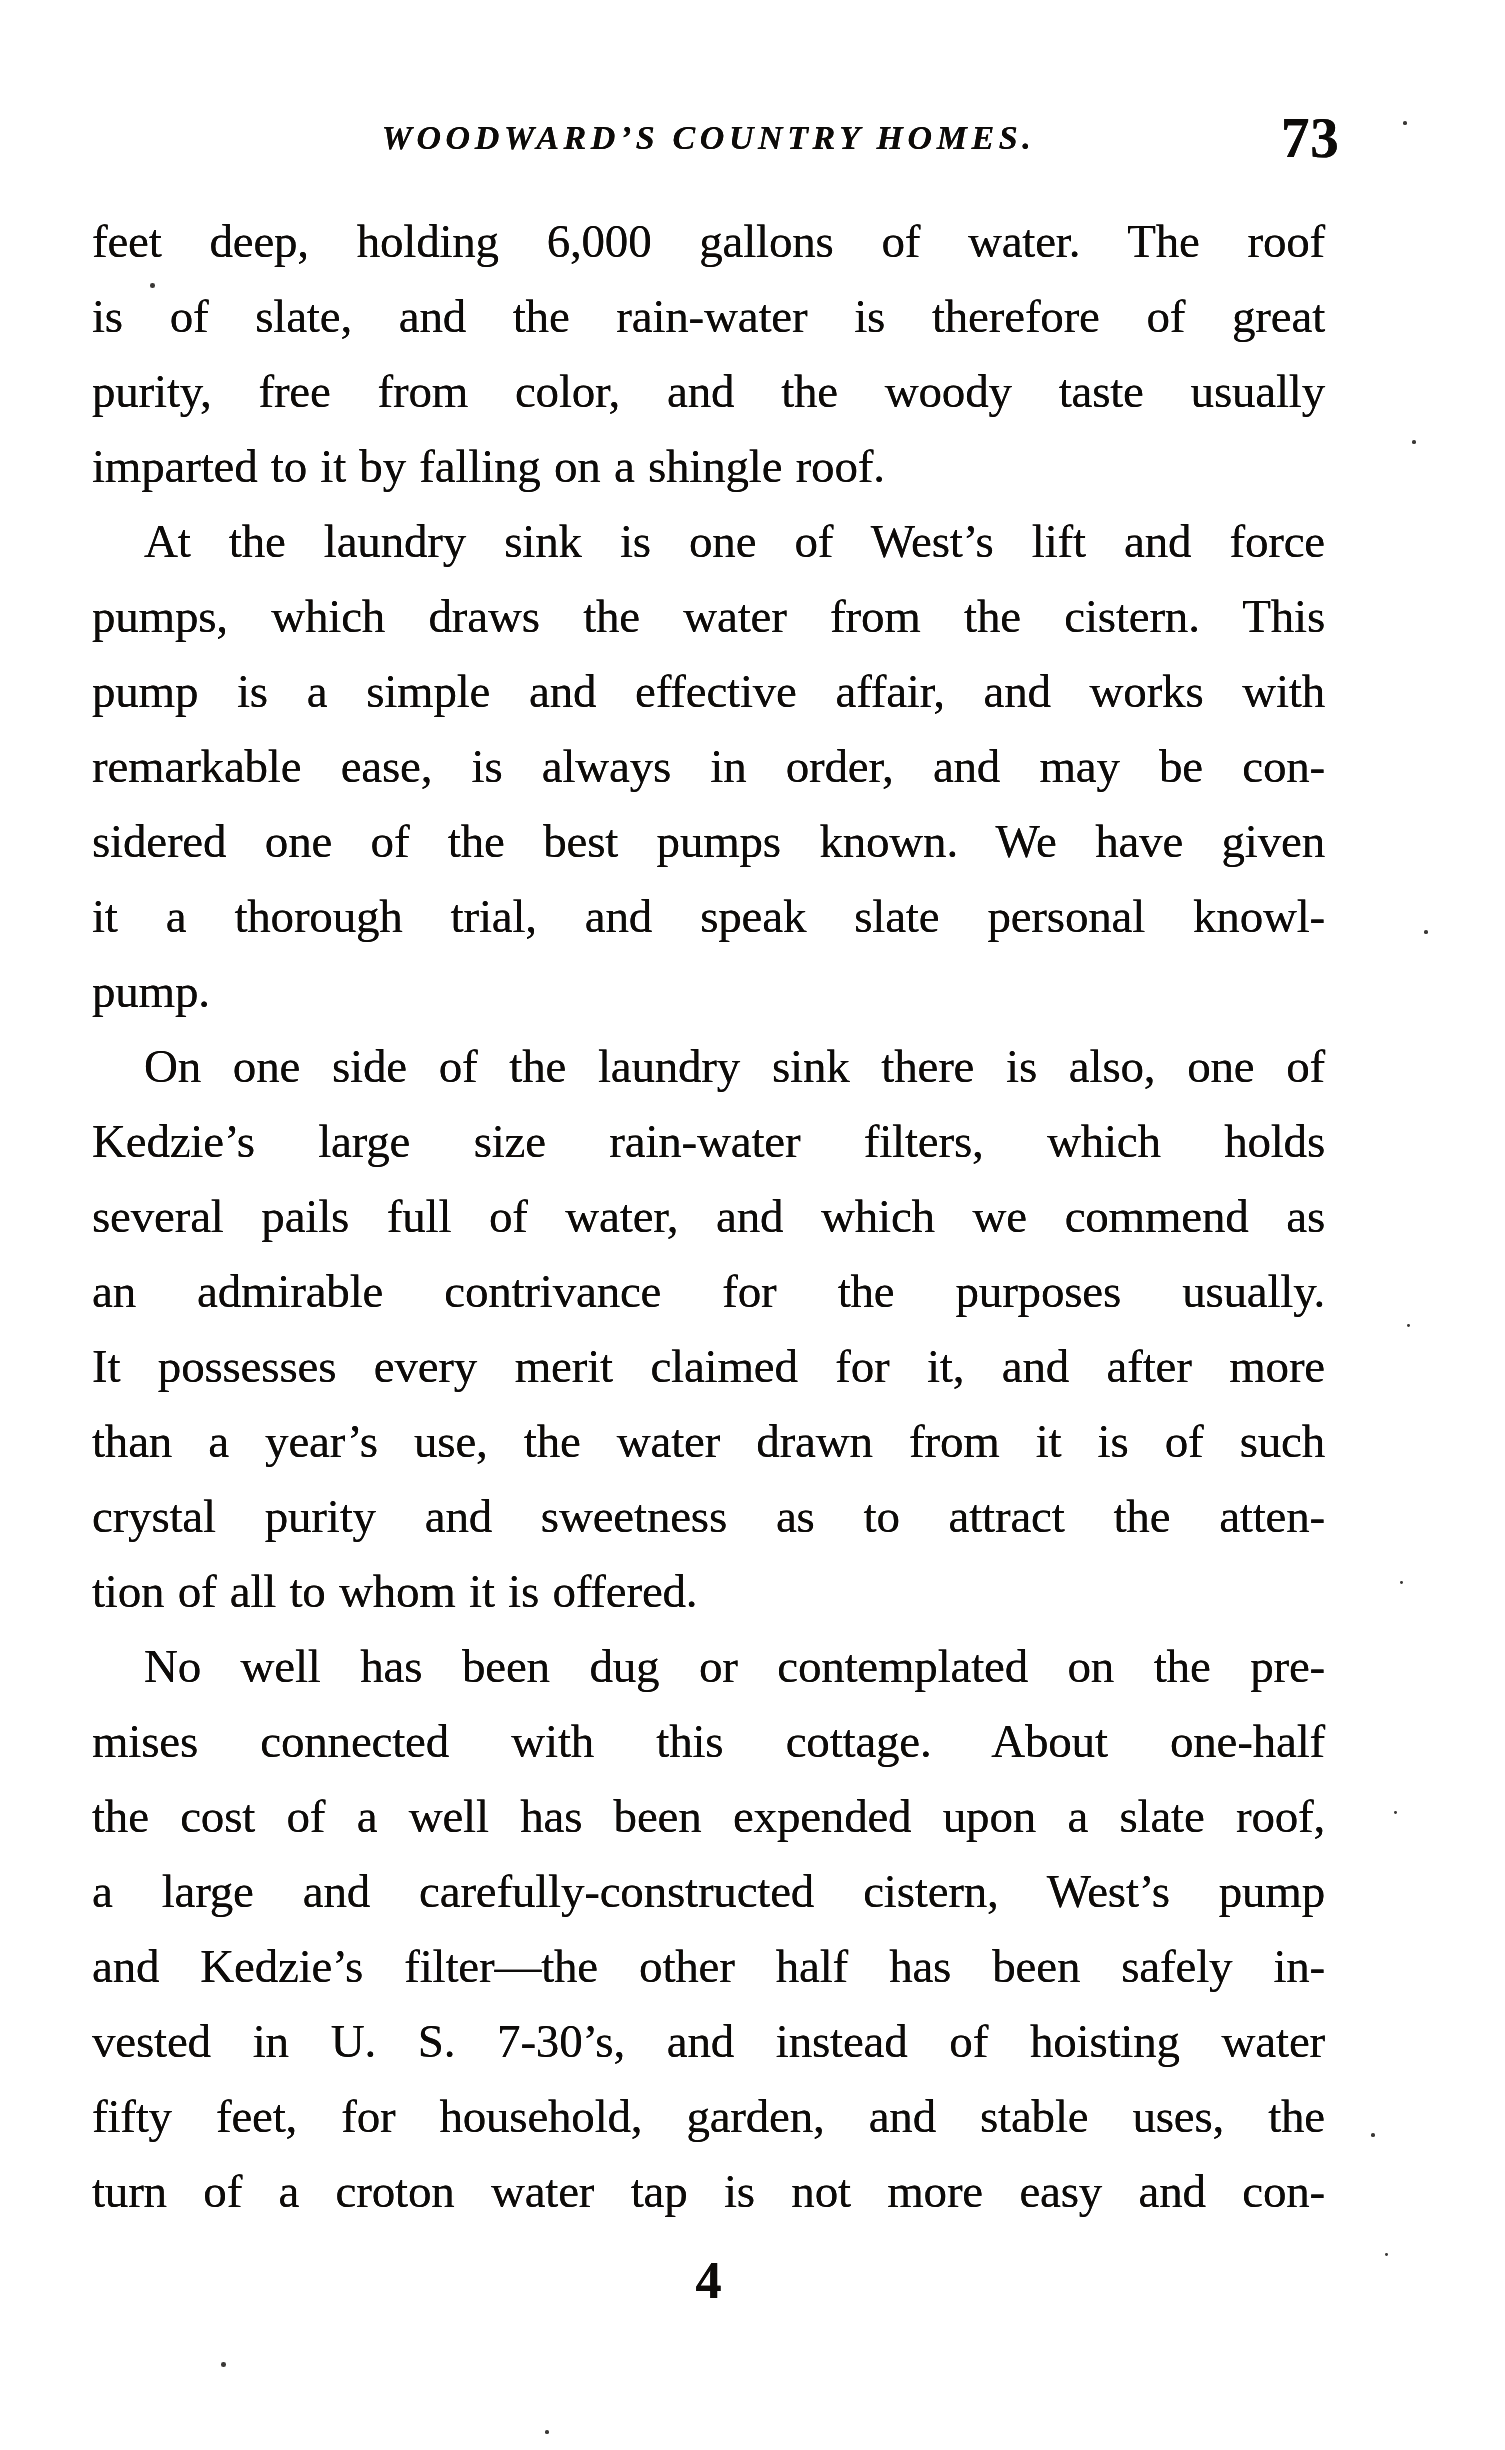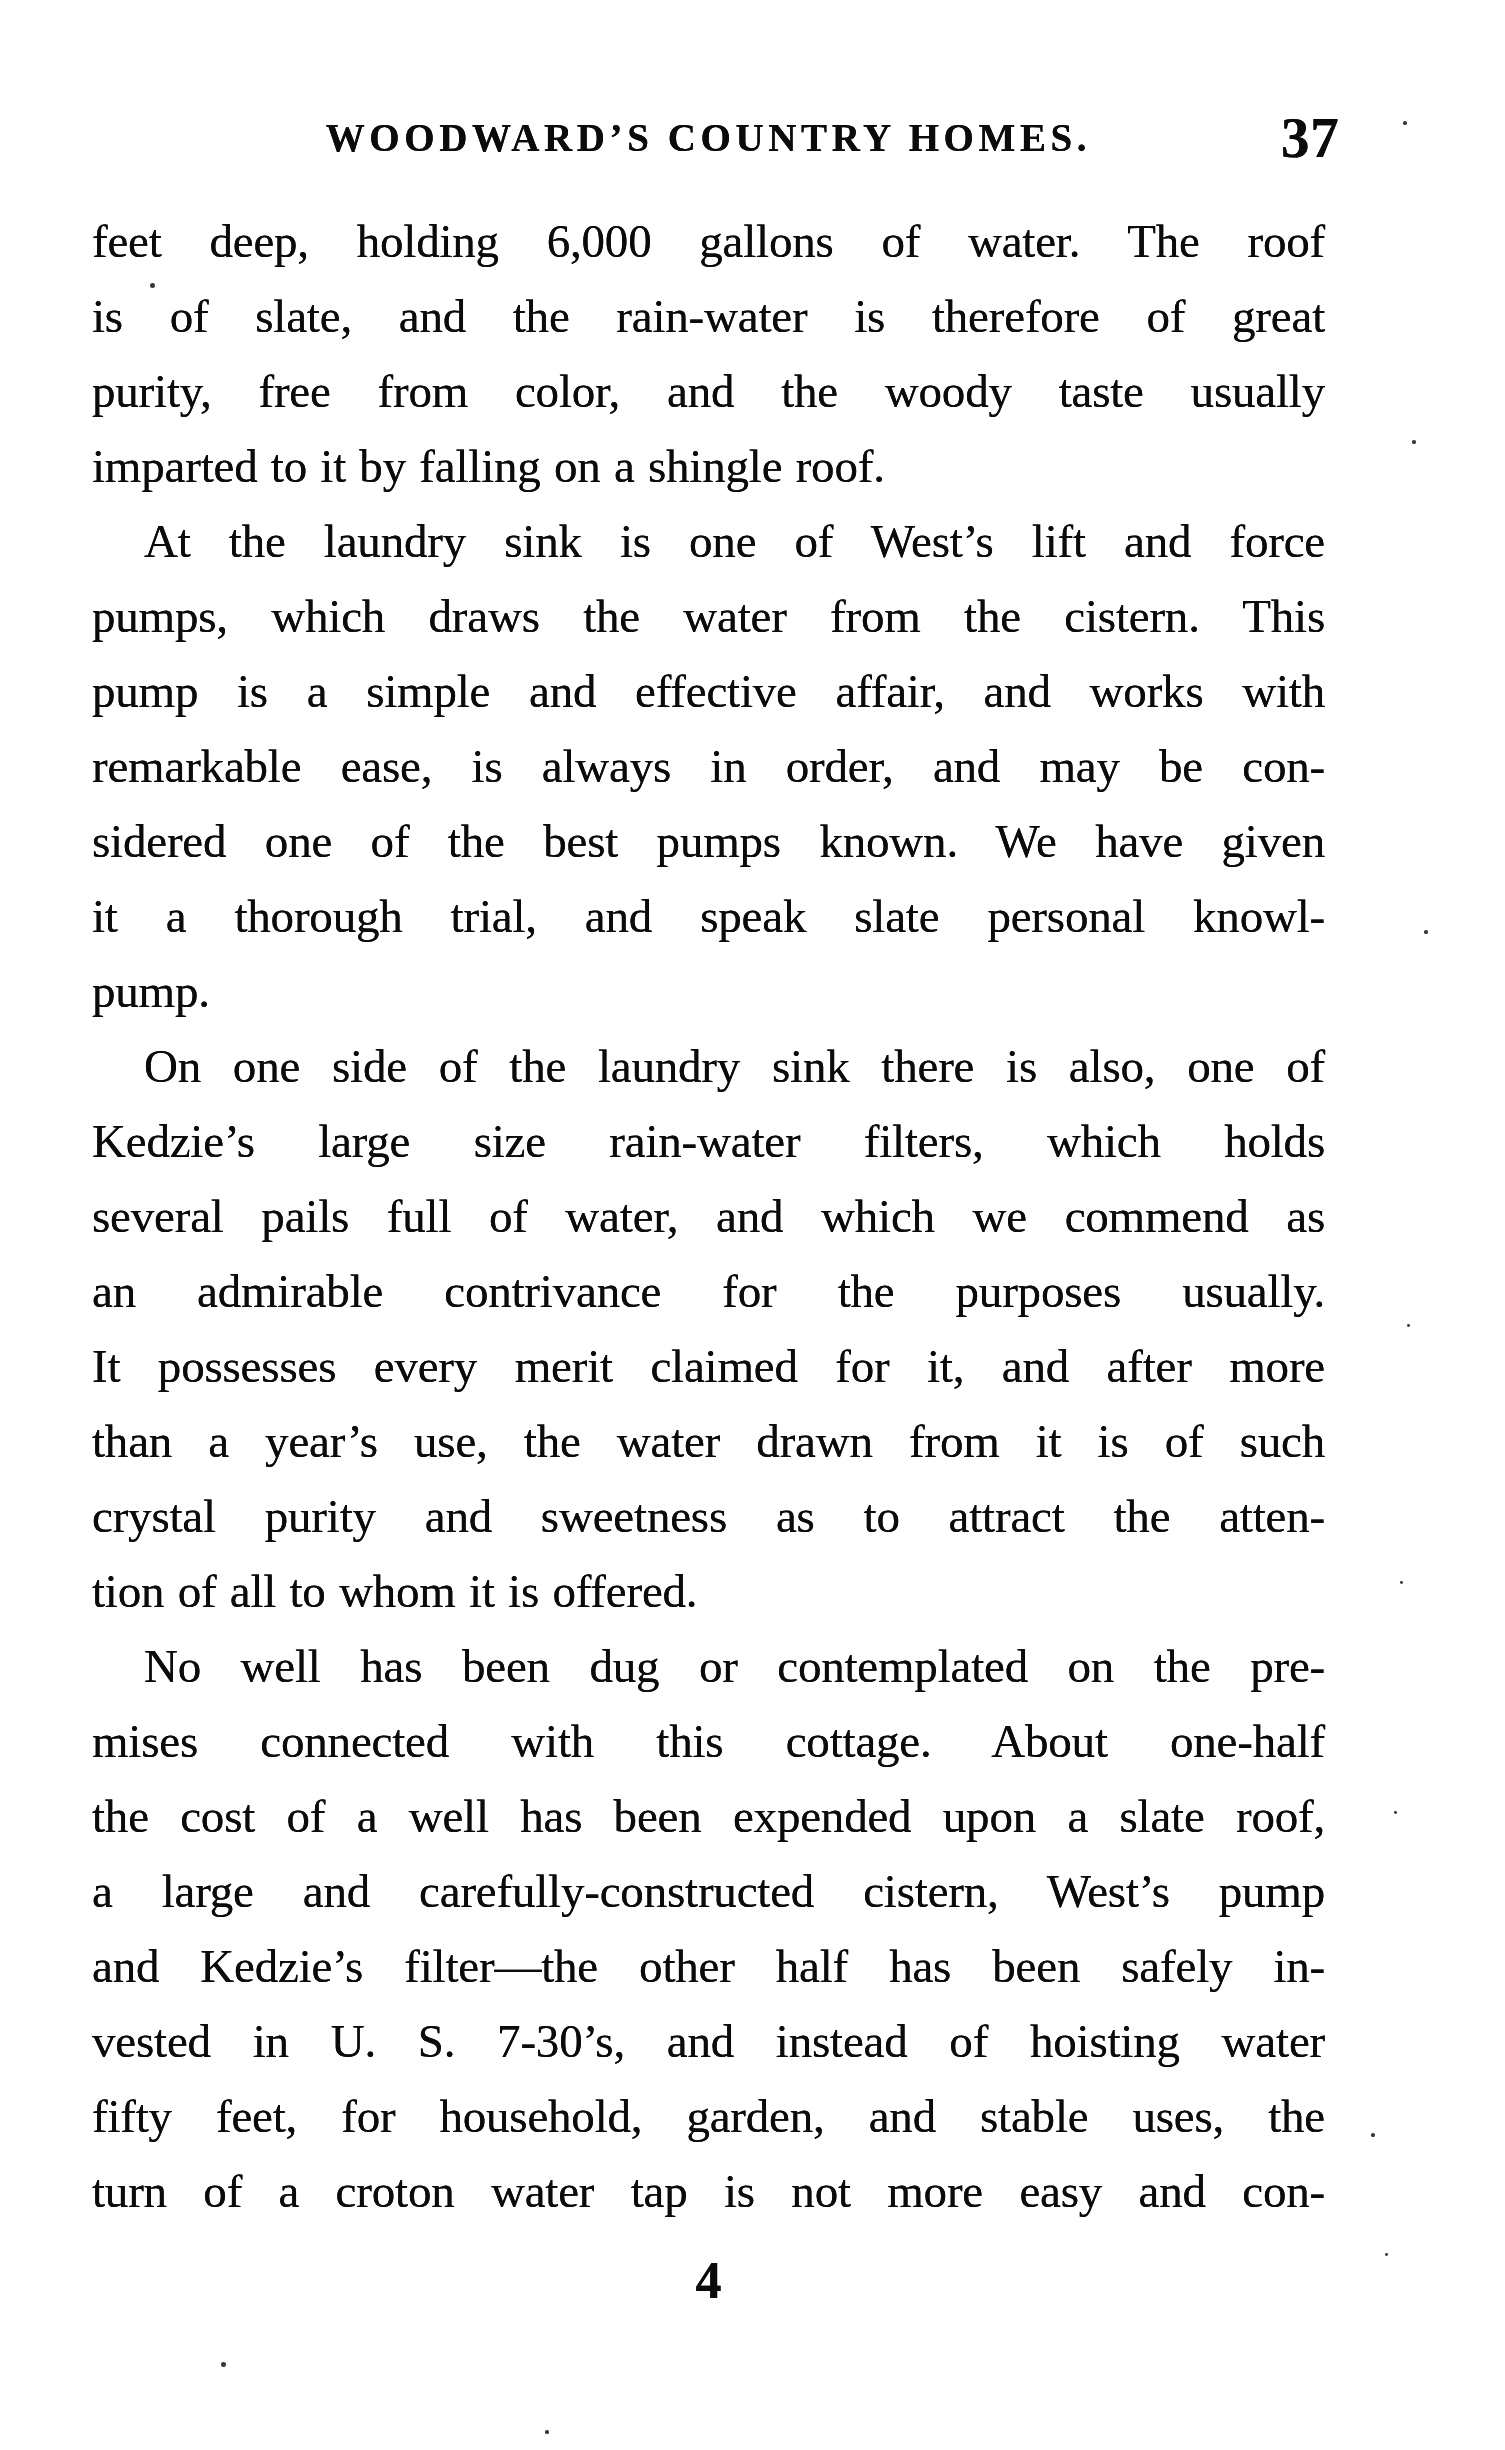--- a/index.html
+++ b/index.html
@@ -13,24 +13,25 @@
     font-family:"Liberation Serif","DejaVu Serif",serif;
     color:var(--ink);
   }
   
   .running-head {
     position:absolute; top:110px; left:92px; width:1233px; height:55px;
     text-align:center;
   }
   .head-title {
     display:inline-block;
-    font-size:39px; line-height:55px;
+    font-size:34px; line-height:55px;
     font-weight:700;
     letter-spacing:4.6px;
     text-shadow:0 0 0.5px currentColor;
+    font-style:italic;
   }
   .page-number {
     position:absolute; right:-14.7px; top:0;
     font-size:57px; line-height:55px; font-weight:700;
     letter-spacing:0.9px;
     text-shadow:0 0 0.6px currentColor;
   }
   
   .text-block {
     position:absolute; top:204px; left:92px; width:1233px;
@@ -64,21 +65,21 @@
     opacity:0.85;
   }
 </style>
 </head>
 <body>
 
 <div class="page">
 
   <header class="running-head">
     <span class="head-title">WOODWARD’S COUNTRY HOMES.</span>
-    <span class="page-number">37</span>
+    <span class="page-number">73</span>
   </header>
 
   <main class="text-block" id="body-text">
       <div class="line">feet deep, holding 6,000 gallons of water.  The roof</div>
       <div class="line">is of slate, and the rain-water is therefore of great</div>
       <div class="line">purity, free from color, and the woody taste usually</div>
       <div class="line para-end">imparted to it by falling on a shingle roof.</div>
       <div class="line indent">At the laundry sink is one of West’s lift and force</div>
       <div class="line">pumps, which draws the water from the cistern.  This</div>
       <div class="line">pump is a simple and effective affair, and works with</div>

